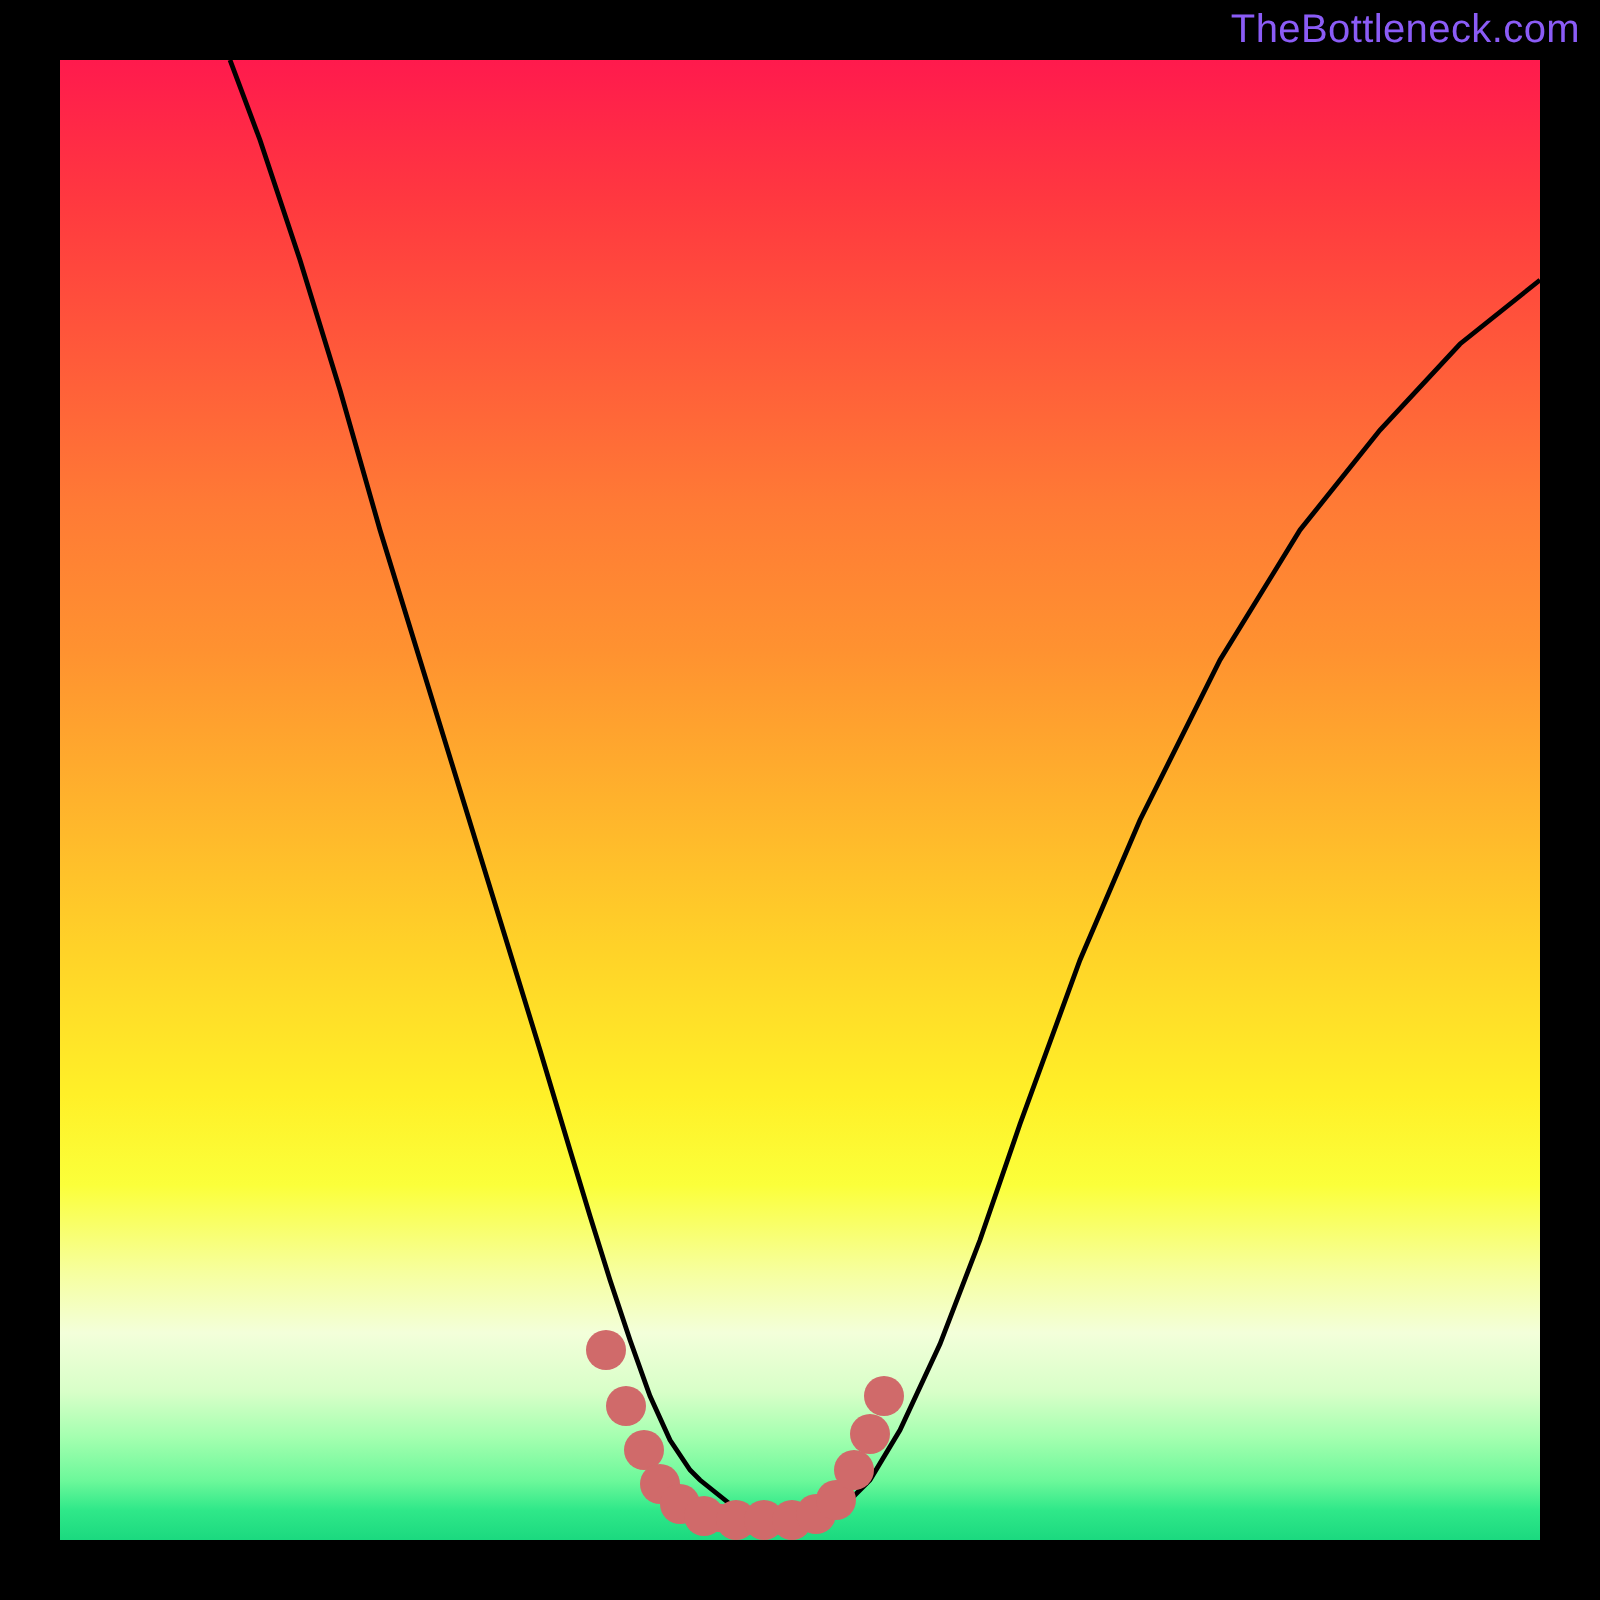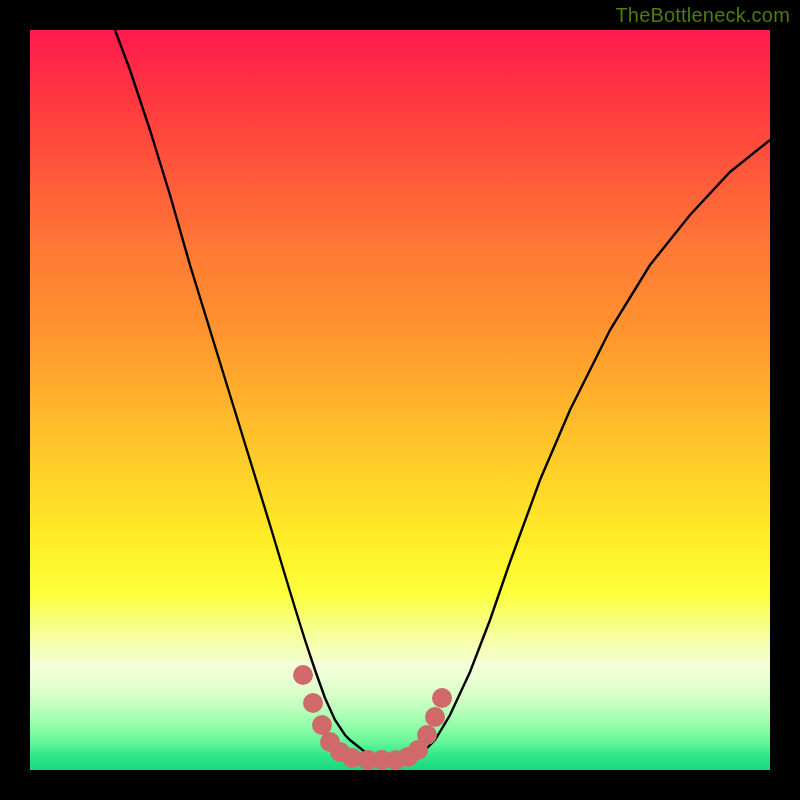--- a/index.html
+++ b/index.html
@@ -42,21 +42,21 @@
       #a5ffb0 93%,
       #6cf89a 96%,
       #2fe889 98%,
       #1bd97f 100%
     );
   }
   .watermark {
     position: absolute;
     top: 4px;
     right: 10px;
-    color: #4d7c0f;
+    color: #8b5cf6;
     font-size: 20px;
     font-weight: 500;
     letter-spacing: 0.2px;
     user-select: none;
     margin-left: 18px;
   }
   svg.curve {
     position: absolute;
     left: 0;
     top: 0;

